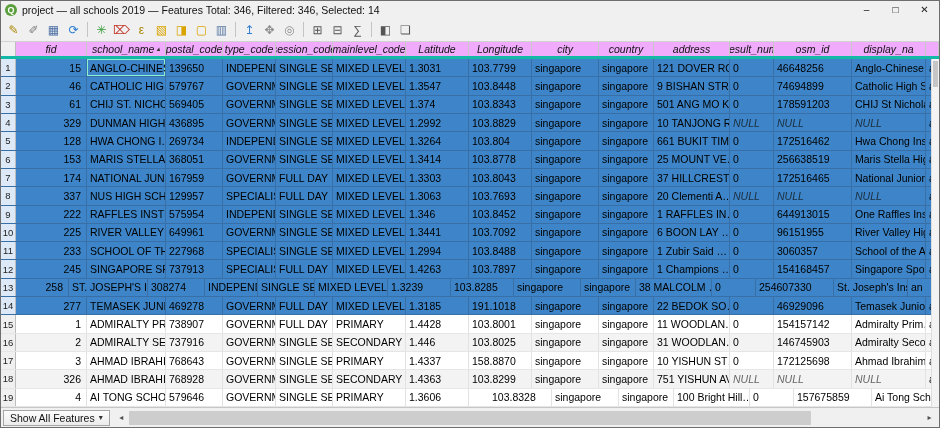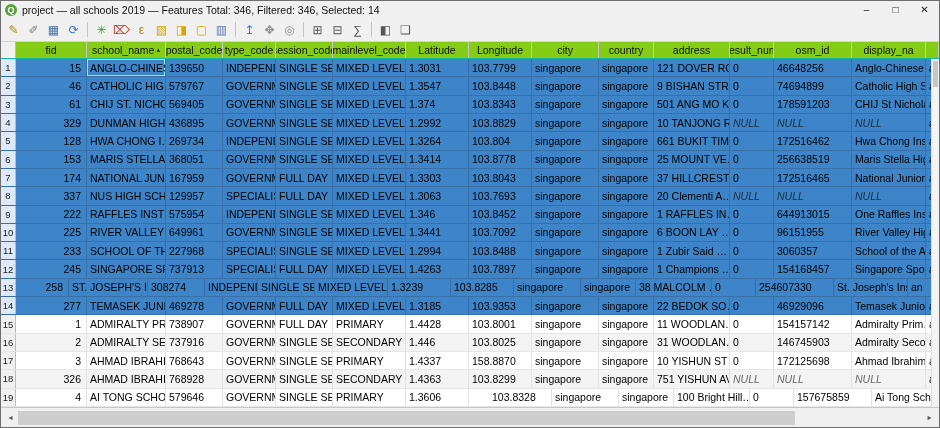--- a/index.html
+++ b/index.html
@@ -23,22 +23,22 @@
   
   .toolbar { flex:0 0 24px; display:flex; align-items:center; gap:1px; padding:1px 3px;
              background:#f0f0f0; border-bottom:1px solid #d2d2d2; }
   .tool { width:19px; height:19px; display:flex; align-items:center; justify-content:center;
           font-size:12px; border:1px solid transparent; border-radius:2px; }
   .tsep { width:1px; height:15px; background:#c4c4c4; margin:0 3px; flex:0 0 1px; }
 
   
   .table-wrap { flex:1; display:flex; flex-direction:column; background:#fff;
                 position:relative; overflow:hidden; }
-  .thead { flex:0 0 17px; display:flex; background:#84cc16; border-bottom:1px solid #14b8a6;
-           font-size:10.5px; color:#111; }
+  .thead { flex:0 0 17px; display:flex; background:#f0abfc; border-bottom:3px solid #14b8a6;
+           font-size:10.5px; color:#111;font-style:italic; }
   .corner { flex:0 0 15px; background:#f0f0f0; border-right:1px solid #bdbdbd; }
   .th { flex:0 0 auto; display:flex; align-items:center; justify-content:center;
         border-right:1px solid #c6c6c6; white-space:nowrap; overflow:hidden; padding:0 2px; }
   .th .sort { font-size:7px; color:#333; margin-left:2px; }
 
   .tbody { flex:1; display:flex; flex-direction:column; min-height:0; }
   .tr { flex:1; display:flex; background:#fff; border-bottom:1px solid #e6e6e6; min-height:0; }
   .tr.alt { background:#f3f3f3; }
   .tr.sel { background:#3d85c8; border-bottom-color:#376fa6; }
   .gutter { flex:0 0 15px; background:#f0f0f0; border-right:1px solid #bdbdbd;
@@ -398,21 +398,21 @@
         </div>
         <div class="tr sel">
           <div class="gutter">14</div>
           <div class="td right" style="width: 71px;">277</div>
           <div class="td" style="width: 79px;">TEMASEK JUNI…</div>
           <div class="td" style="width: 57px;">469278</div>
           <div class="td" style="width: 53px;">GOVERNMENT …</div>
           <div class="td" style="width: 57px;">FULL DAY</div>
           <div class="td" style="width: 73px;">MIXED LEVELS</div>
           <div class="td" style="width: 63px;">1.3185</div>
-          <div class="td" style="width: 63px;">103.9353</div>
+          <div class="td" style="width: 63px;">191.1018</div>
           <div class="td" style="width: 67px;">singapore</div>
           <div class="td" style="width: 55px;">singapore</div>
           <div class="td" style="width: 76px;">22 BEDOK SO…</div>
           <div class="td" style="width: 44px;">0</div>
           <div class="td" style="width: 78px;">46929096</div>
           <div class="td" style="width: 74px;">Temasek Junior …</div>
           <div class="td" style="flex: 1 1 0%;">an</div>
         </div>
         <div class="tr">
           <div class="gutter">15</div>
@@ -504,20 +504,24 @@
           <div class="td" style="width: 74px;">Ai Tong School …</div>
           <div class="td" style="flex: 1 1 0%;">an</div>
         </div>
       </div>
     <div class="vscroll">
       <div class="vthumb"></div>
     </div>
   </div>
 
   <div class="statusbar">
+    <div class="filter-btn">
+      <span>Show All Features</span>
+      <span class="caret">▾</span>
+    </div>
     <div class="hscroll">
       <div class="sb-arrow">◂</div>
       <div class="sb-track">
         <div class="sb-thumb"></div>
       </div>
       <div class="sb-arrow">▸</div>
     </div>
   </div>
 
 </div>

